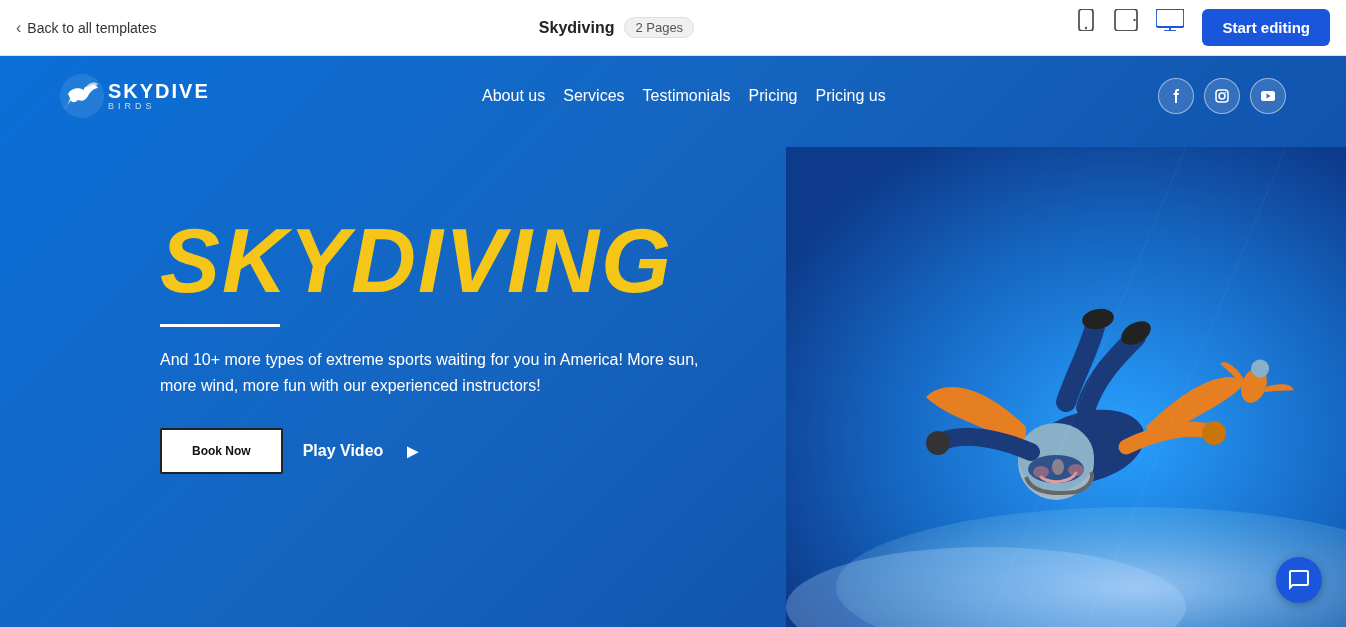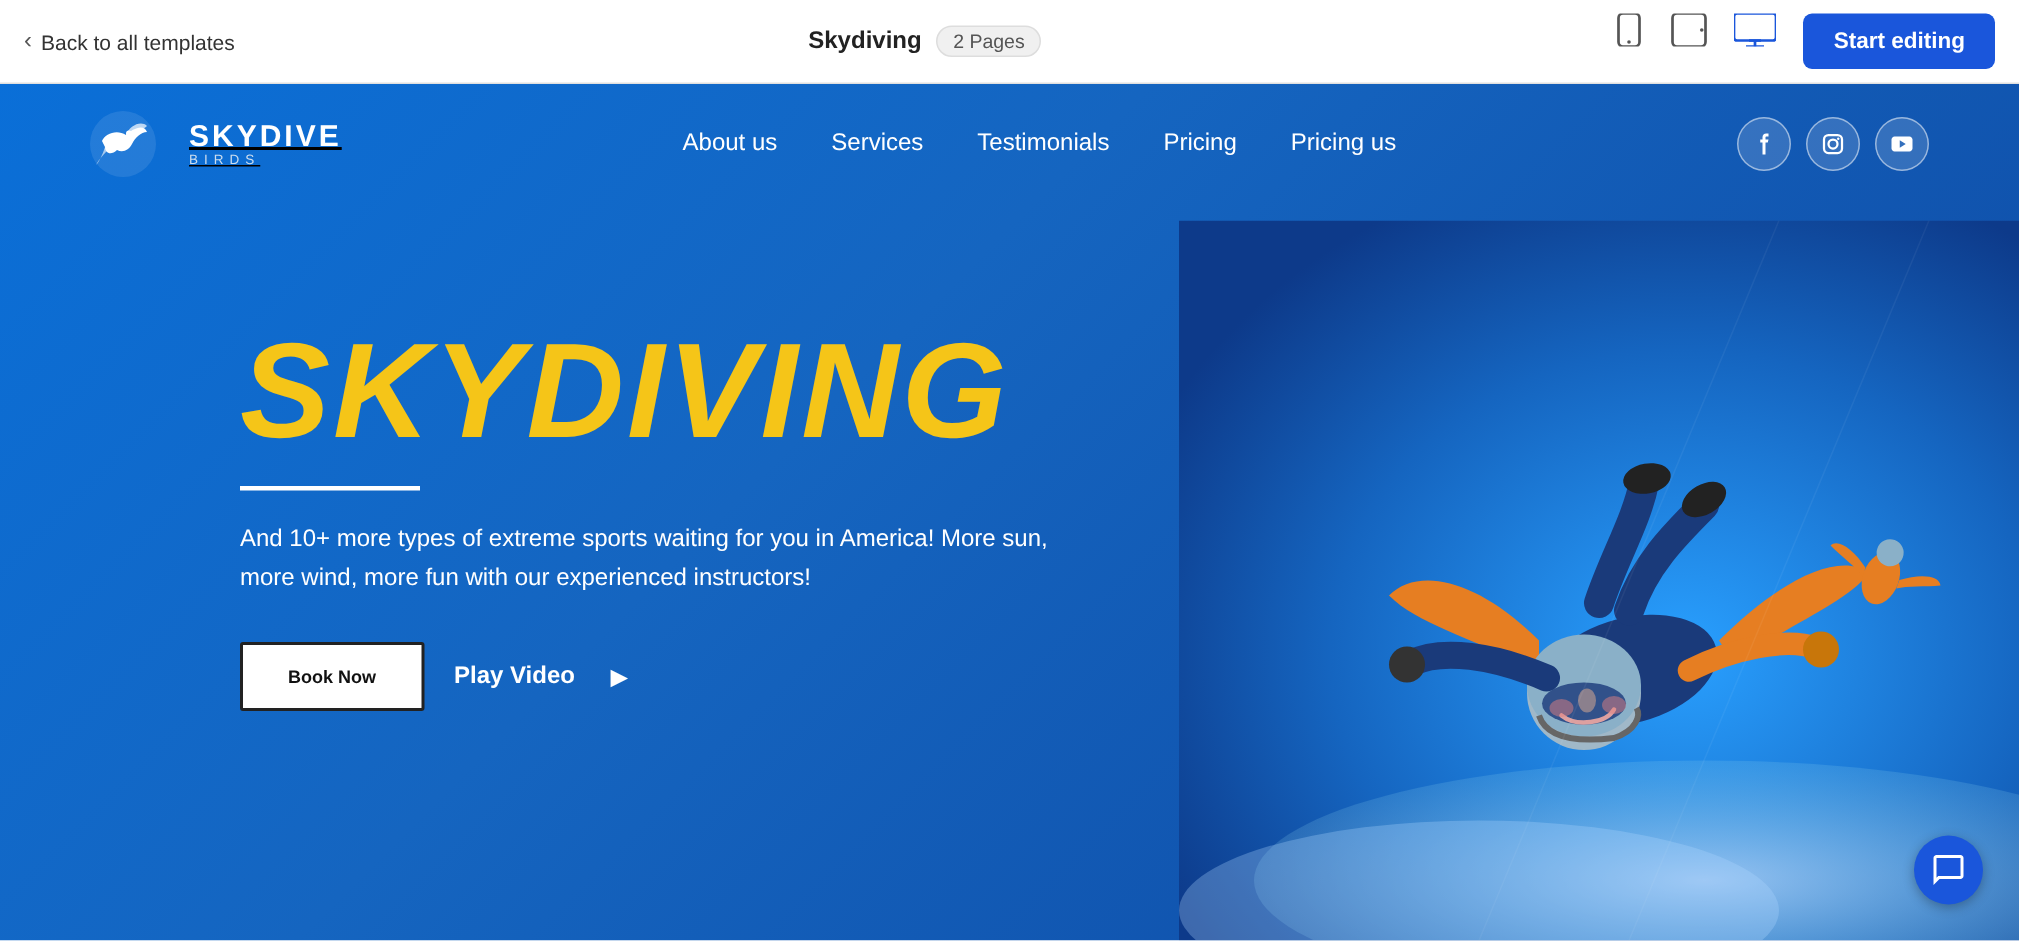--- a/index.html
+++ b/index.html
@@ -83,22 +83,21 @@
       display: flex;
       align-items: center;
       justify-content: space-between;
       padding: 18px 60px;
       position: relative;
       z-index: 10;
     }
     .logo-area {
       display: flex;
       align-items: center;
-      gap: 22px;
-      text-decoration: underline;
+      gap: 4px;
     }
     .logo-bird {
       width: 44px;
       height: 44px;
     }
     .logo-text {
       display: flex;
       flex-direction: column;
       line-height: 1.1;
     }
@@ -109,21 +108,21 @@
       letter-spacing: 2px;
     }
     .logo-sub {
       font-size: 9px;
       color: #cde;
       letter-spacing: 4px;
     }
     .nav-links {
       display: flex;
       align-items: center;
-      gap: 36px;
+      gap: 18px;
     }
     .nav-link {
       color: #fff;
       font-size: 16px;
       font-weight: 500;
       cursor: pointer;
       text-decoration: none;
     }
     .social-icons {
       display: flex;

